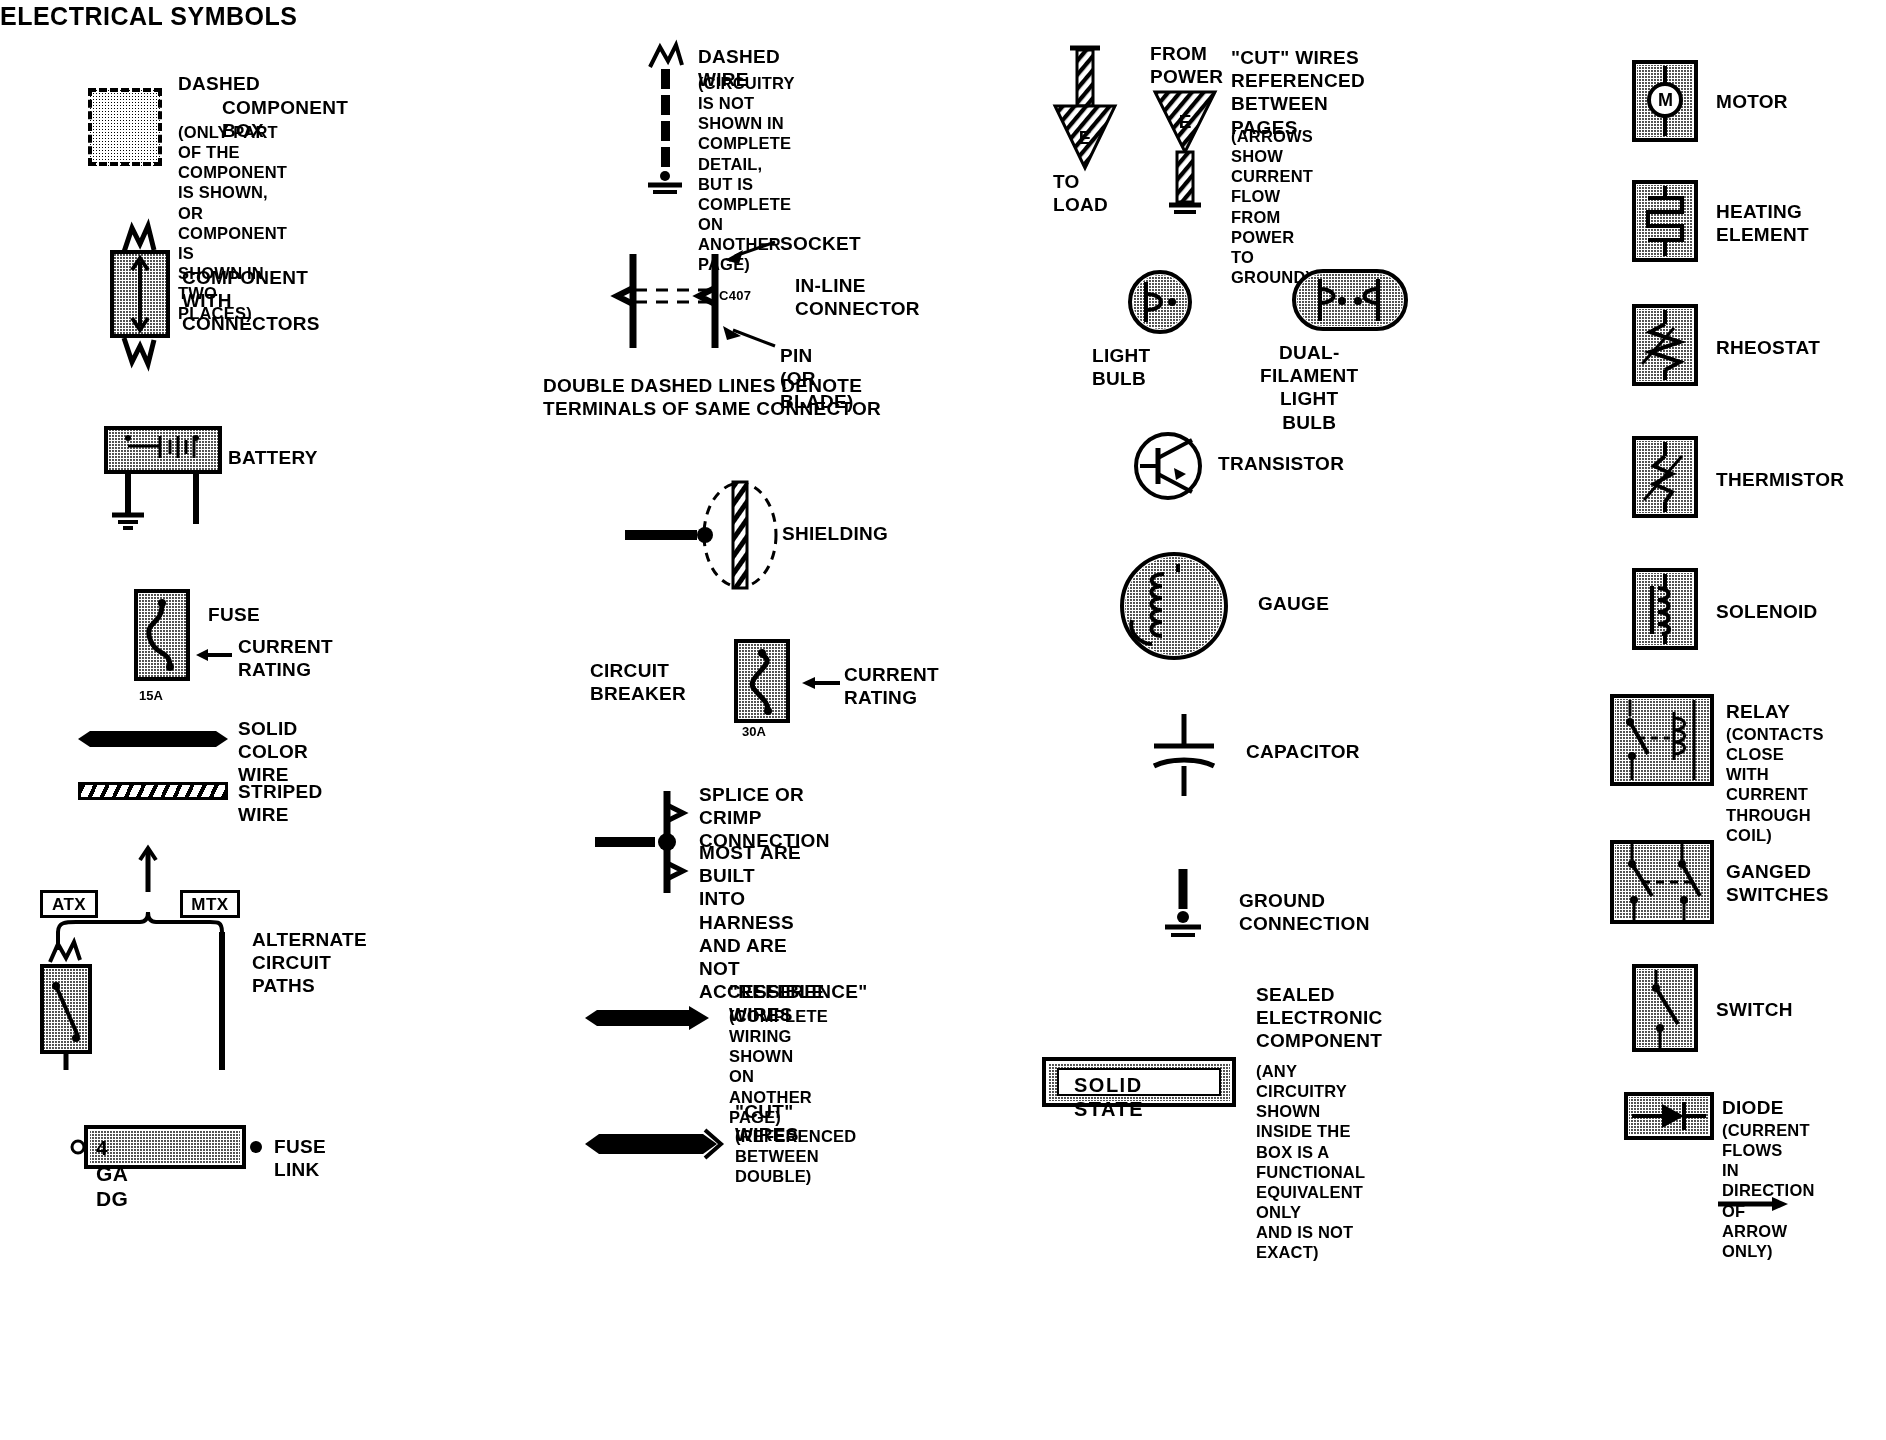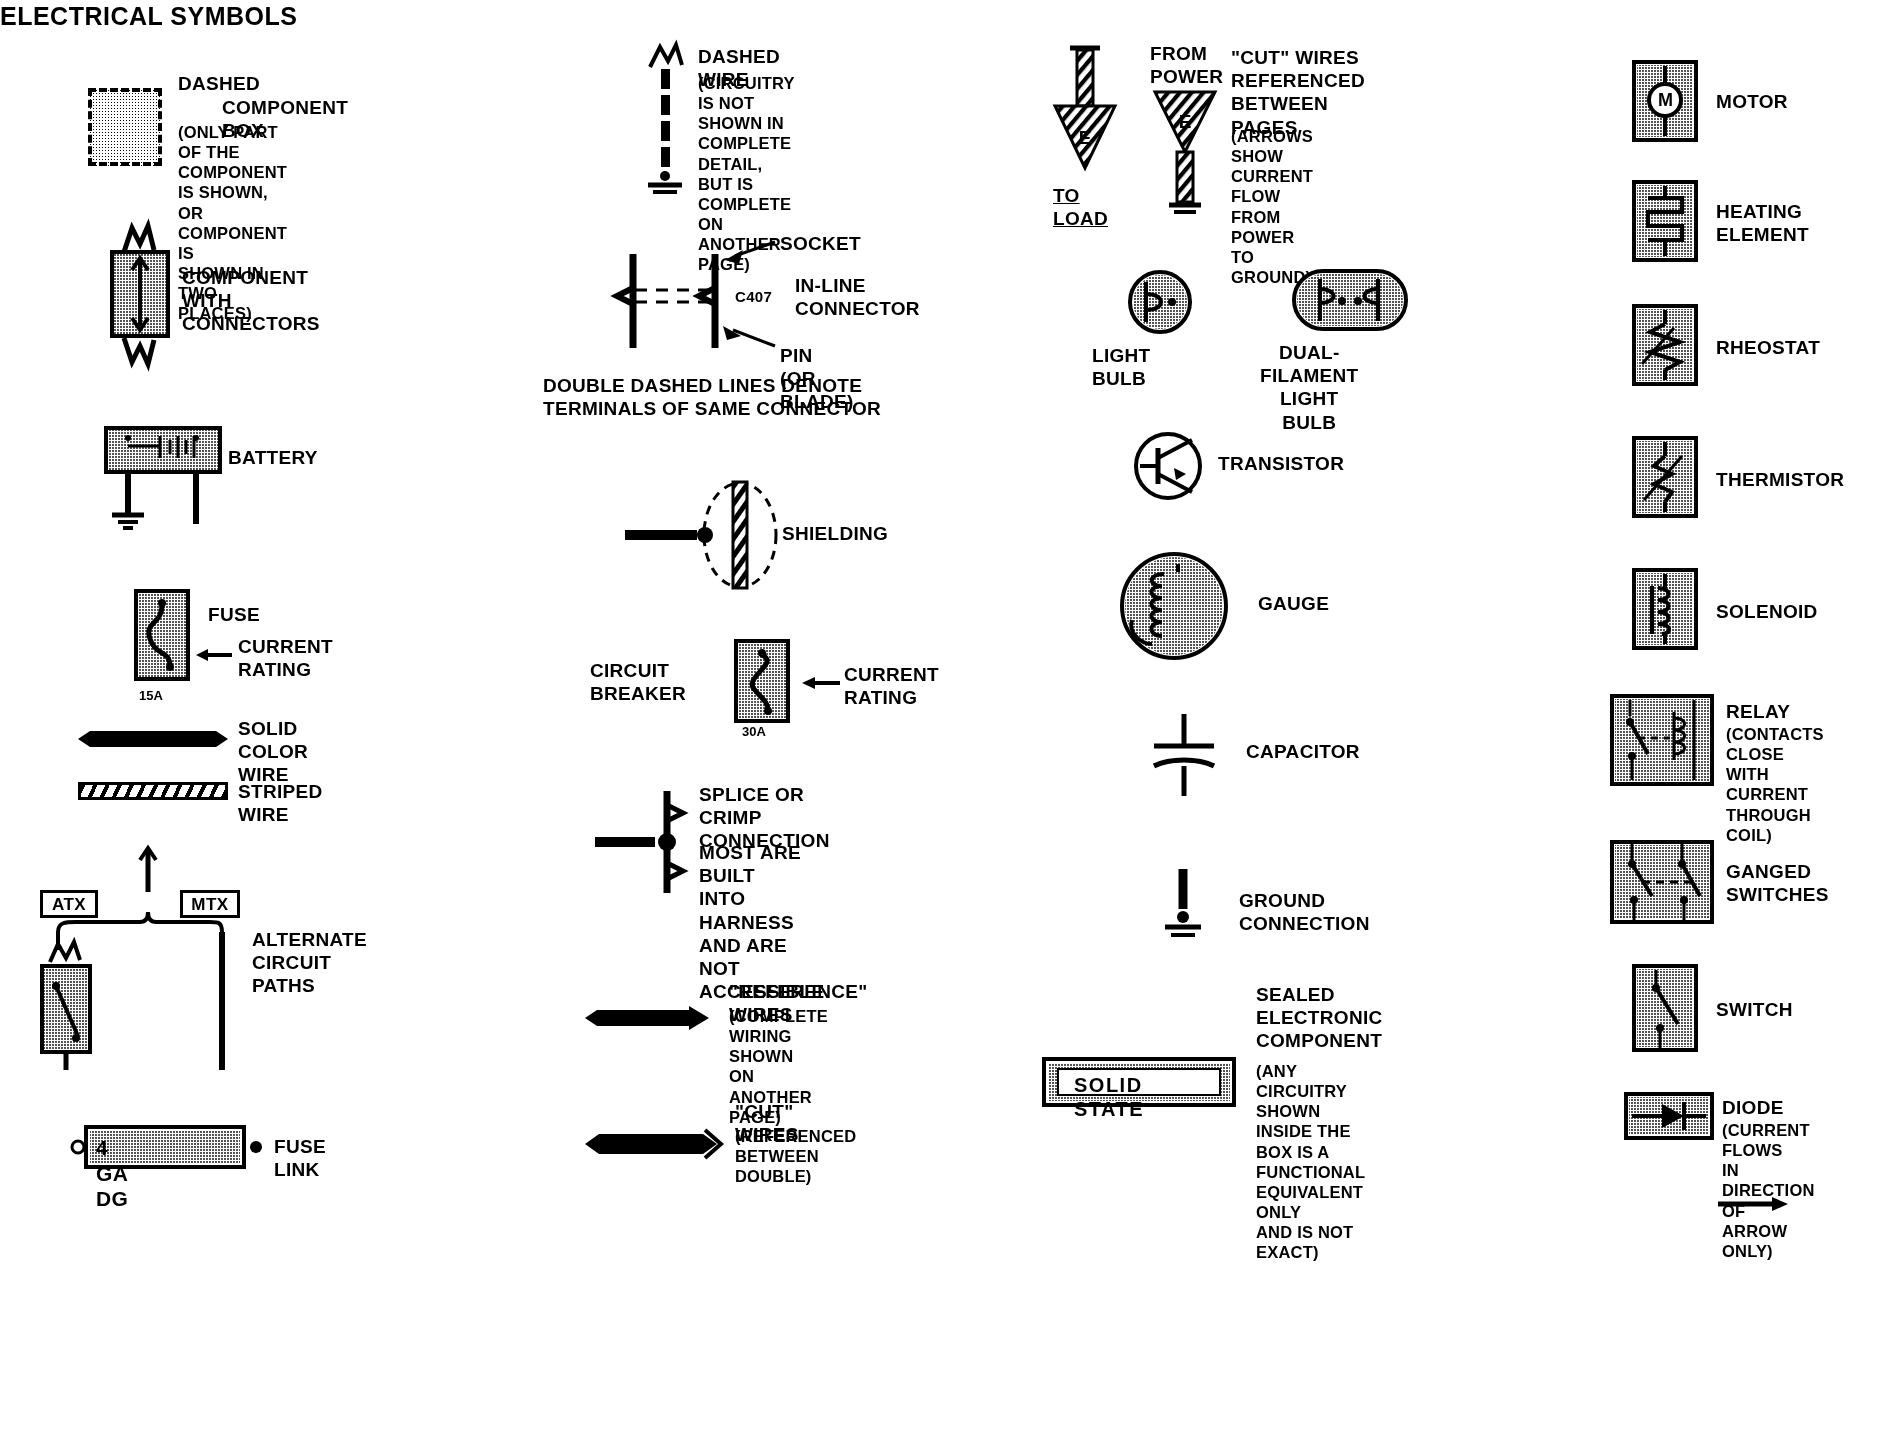--- a/index.html
+++ b/index.html
@@ -236,21 +236,21 @@
     <line x1="20" y1="50" x2="98" y2="50" stroke="#000" stroke-width="3" stroke-dasharray="12,9"></line>
     <line x1="20" y1="62" x2="98" y2="62" stroke="#000" stroke-width="3" stroke-dasharray="12,9"></line>
     <line x1="120" y1="16" x2="160" y2="2" stroke="#000" stroke-width="3"></line>
     <path d="M110,20 L128,10 L124,24 Z" fill="#000"></path>
     <line x1="118" y1="90" x2="160" y2="106" stroke="#000" stroke-width="3"></line>
     <path d="M108,86 L126,96 L112,100 Z" fill="#000"></path>
   </svg>
   <div class="lbl" style="position:absolute; left:165px; top:-8px;">SOCKET</div>
   <div class="lbl" style="position:absolute; left:180px; top:34px;">IN-LINE
 CONNECTOR</div>
-  <div class="lbl" style="position:absolute; left:104px; top:48px; font-size:15px;margin-left:16px;">C407</div>
+  <div class="lbl" style="position:absolute; left:104px; top:48px; font-size:13px;">C407</div>
   <div class="lbl" style="position:absolute; left:165px; top:104px;">PIN (OR BLADE)</div>
 </div>
 
 <div class="lbl" style="position:absolute; left:543px; top:374px;">DOUBLE DASHED LINES DENOTE
 TERMINALS OF SAME CONNECTOR</div>
 
 <div class="entry" style="left:625px; top:480px;">
   <svg width="160" height="110" style="position:absolute;left:0;top:0;">
     <ellipse cx="115" cy="55" rx="36" ry="52" fill="none" stroke="#000" stroke-width="3" stroke-dasharray="9,7"></ellipse>
     <path d="M108,2 L122,2 L122,108 L108,108 Z" fill="url(#stripe1)" stroke="#000" stroke-width="3"></path>
@@ -338,21 +338,21 @@
     <line x1="129" y1="172" x2="151" y2="172" stroke="#000" stroke-width="4"></line>
     <defs>
       <pattern id="stripe2" width="9" height="9" patternUnits="userSpaceOnUse" patternTransform="rotate(40)">
         <rect width="4.5" height="9" fill="#000"></rect>
         <rect x="4.5" width="4.5" height="9" fill="#fff"></rect>
       </pattern>
     </defs>
   </svg>
   <div class="lbl" style="position:absolute; left:105px; top:2px;">FROM
 POWER</div>
-  <div class="lbl" style="position:absolute; left:8px; top:144px;text-decoration:underline;">TO
+  <div class="lbl" style="position:absolute; left:8px; top:130px;">TO
 LOAD</div>
   <div class="lbl" style="position:absolute; left:186px; top:6px;">"CUT" WIRES
 REFERENCED
 BETWEEN PAGES</div>
   <div class="lbl small" style="position:absolute; left:186px; top:86px;">(ARROWS SHOW CURRENT
 FLOW FROM POWER
 TO GROUND)</div>
 </div>
 
 <div class="entry" style="left:1122px; top:268px;">

